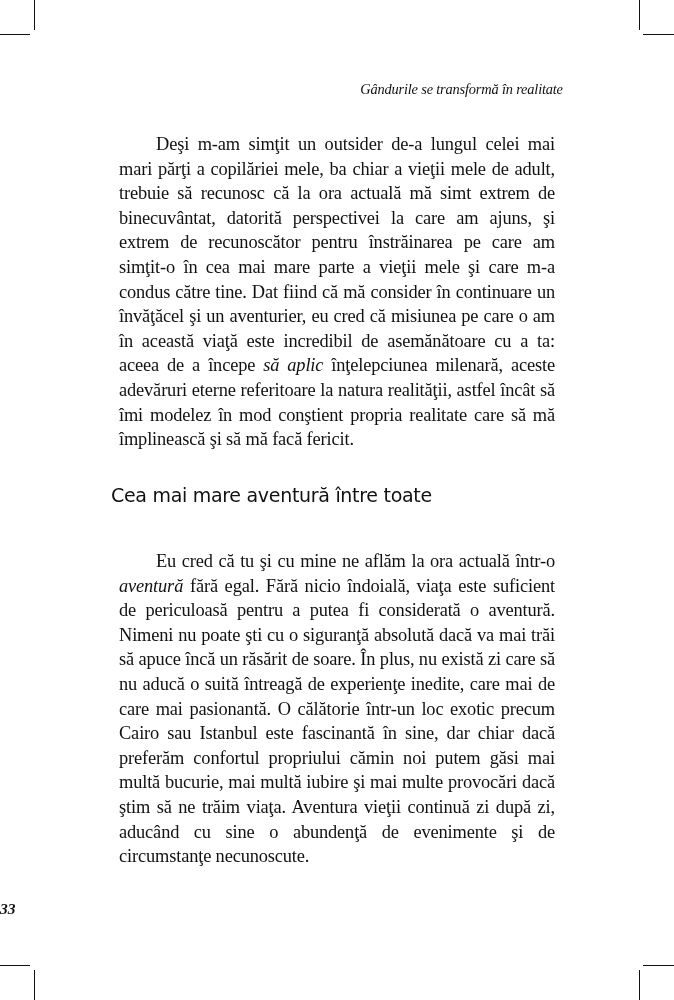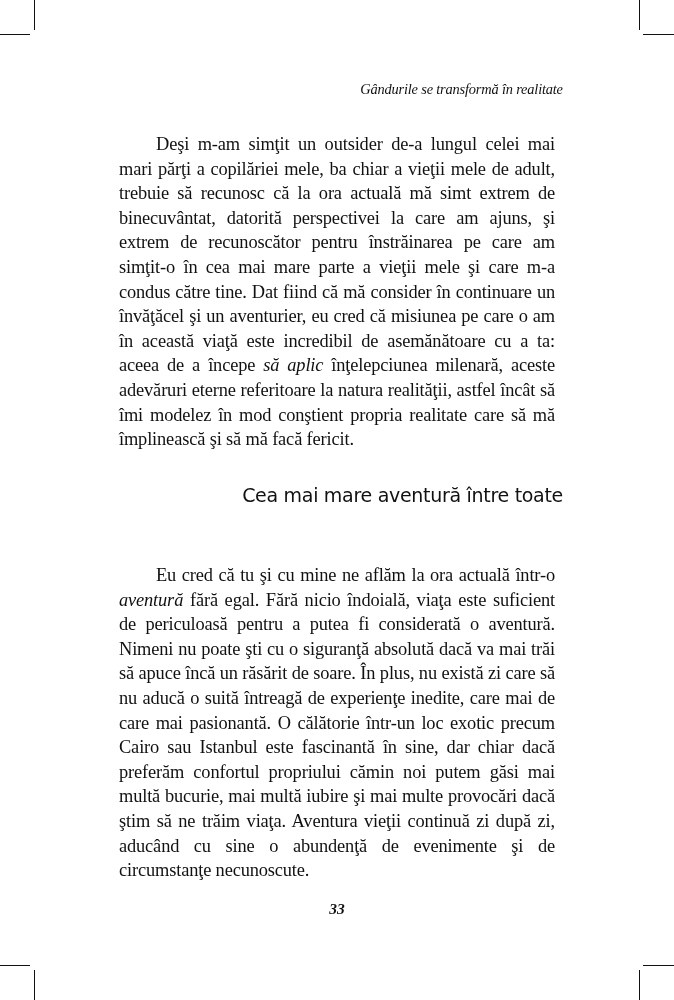--- a/index.html
+++ b/index.html
@@ -40,39 +40,38 @@
       font-size: 18.4px;
       line-height: 24.6px;
       text-align: justify;
       letter-spacing: -0.15px;
     }
     .text-block p {
       margin: 8px;
       text-indent: 37px;
     }
     #block1 { top: 124px; }
-    #block2 { top: 555px; }
+    #block2 { top: 541px; }
     .section-heading {
       position: absolute;
       left: 111px;
       width: 452px;
       top: 484px;
-      text-align: right;
+      text-align: left;
       font-family: "DejaVu Sans", "Liberation Sans", sans-serif;
       font-size: 19px;
       letter-spacing: -0.3px;
       color: #111111;
     }
     em { font-style: italic; }
     .page-number {
       position: absolute;
       top: 900px;
       left: 0;
       width: 674px;
-      text-align: center;
       font-style: italic;
       font-weight: bold;
       font-size: 15.5px;
     }
   </style>
 </head>
 <body>
 
 <div class="crop v" style="left:34px; top:0; height:30px;"></div>
 <div class="crop h" style="left:0; top:34px; width:30px;"></div>

